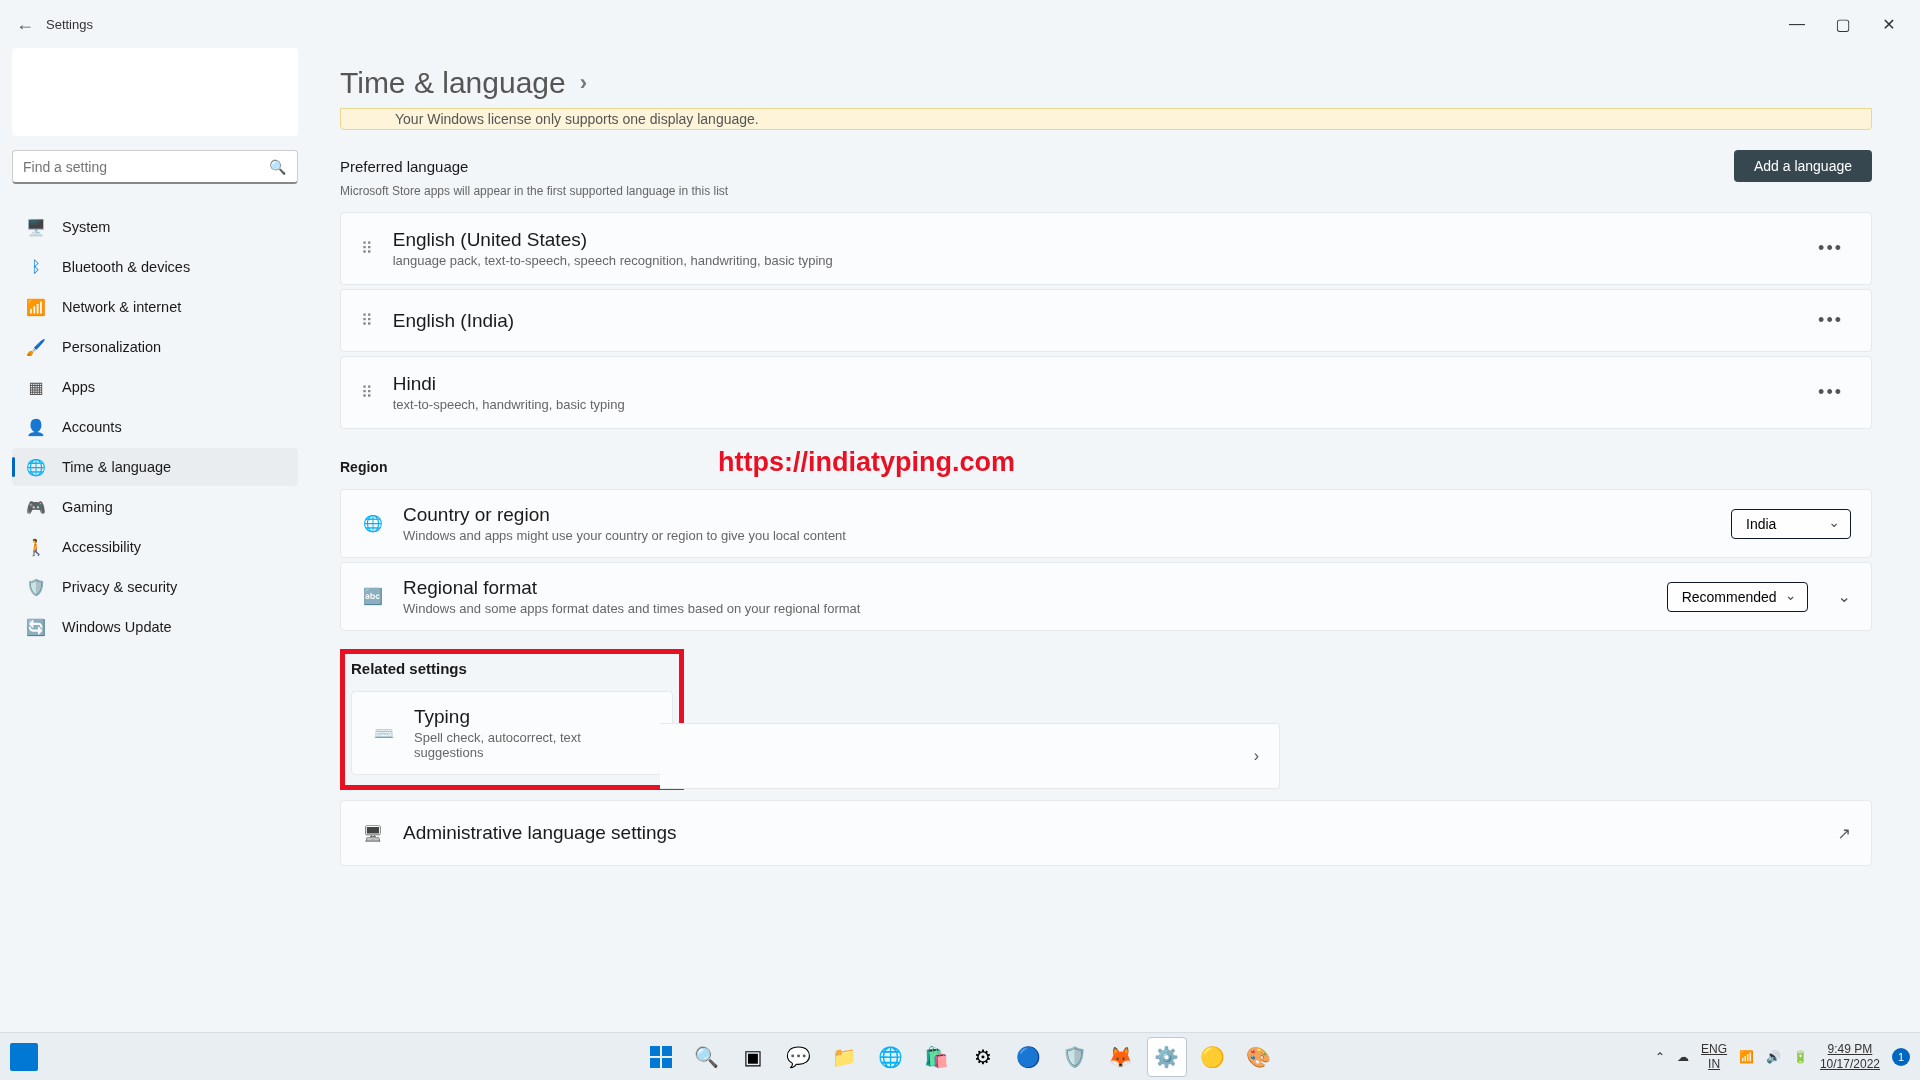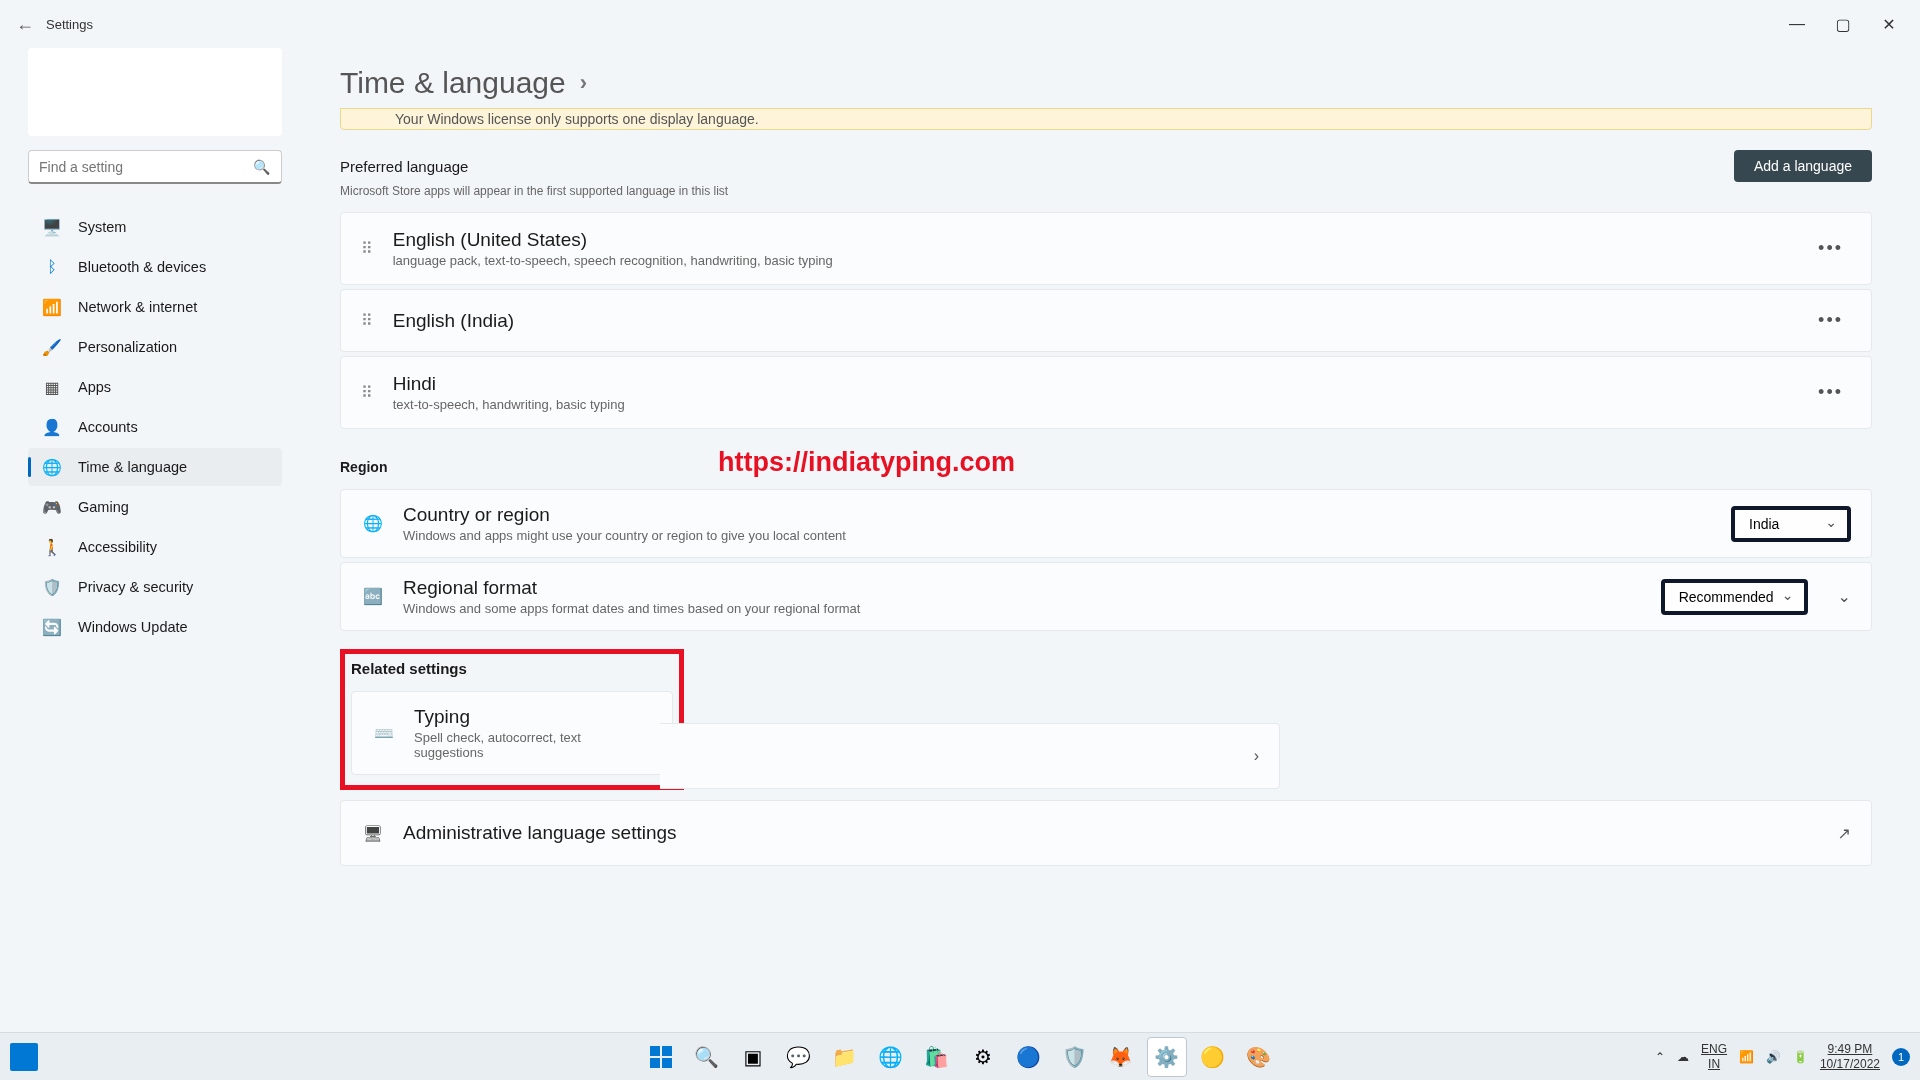--- a/index.html
+++ b/index.html
@@ -7,21 +7,21 @@
   
   .title-bar { height: 48px; display: flex; align-items: center; justify-content: space-between; padding: 0 8px 0 16px; }
   .title-left { display: flex; align-items: center; gap: 12px; }
   .back-arrow { color: #555; font-size: 18px; cursor: pointer; }
   .app-title { font-size: 13px; color: #333; }
   .window-controls { display: flex; }
   .win-btn { width: 46px; height: 32px; display: flex; align-items: center; justify-content: center; color: #333; cursor: pointer; }
   
   .container { display: flex; height: calc(100% - 48px - 48px); }
   
-  .sidebar { width: 310px; padding: 0 28px; }
+  .sidebar { width: 310px; padding: 0 12px; }
   .user-block { background: #fff; border-radius: 4px; height: 88px; margin-bottom: 14px; }
   .search-box { display: flex; align-items: center; background: #fff; border: 1px solid #ccc; border-radius: 4px; height: 34px; padding: 0 10px; margin-bottom: 24px; border-bottom: 2px solid #888; }
   .search-box input { border: none; outline: none; flex: 1; font-size: 14px; background: transparent; }
   .search-icon { color: #555; font-size: 14px; }
   
   .nav-list { list-style: none; }
   .nav-item { display: flex; align-items: center; gap: 16px; padding: 9px 14px; border-radius: 4px; cursor: pointer; margin-bottom: 2px; font-size: 14.5px; color: #1a1a1a; position: relative; }
   .nav-item.active { background: #e9edf0; }
   .nav-item.active::before { content: ""; position: absolute; left: 0; top: 9px; bottom: 9px; width: 3px; background: #0067c0; border-radius: 2px; }
   .nav-icon { width: 20px; height: 20px; display: flex; align-items: center; justify-content: center; font-size: 16px; }
@@ -44,21 +44,21 @@
   .drag-handle { color: #888; margin-right: 18px; letter-spacing: 2px; line-height: 0.7; cursor: grab; }
   .card-text { flex: 1; }
   .card-title { font-size: 19px; color: #1a1a1a; }
   .card-sub { font-size: 13px; color: #666; margin-top: 2px; }
   .card-more { color: #555; font-size: 18px; letter-spacing: 2px; cursor: pointer; padding: 4px 8px; }
   
   .section-label { font-size: 14px; font-weight: 600; margin: 30px 0 14px; color: #1a1a1a; }
   
   .region-card { background: #fbfcfd; border: 1px solid #e5e9ec; border-radius: 4px; padding: 14px 20px; display: flex; align-items: center; margin-bottom: 4px; }
   .region-icon { width: 24px; height: 24px; margin-right: 18px; color: #444; display: flex; align-items: center; justify-content: center; }
-  .dropdown-pill { border: 4px solid #0f172a; background: #fefefe; border-radius: 4px; padding: 6px 30px 6px 14px; font-size: 14px; position: relative; cursor: pointer; min-width: 120px; }
+  .dropdown-pill { border: 1px solid #0f172a; background: #fefefe; border-radius: 4px; padding: 6px 30px 6px 14px; font-size: 14px; position: relative; cursor: pointer; min-width: 120px; }
   .dropdown-pill::after { content: "⌄"; position: absolute; right: 10px; top: 4px; color: #555; font-size: 14px; }
   .expand-chev { margin-left: 30px; color: #555; font-size: 16px; cursor: pointer; }
   
   .highlight-box { border: 5px solid #e81123; padding: 6px; margin-top: 18px; width: 344px; position: relative; }
   .related-label { font-size: 15px; font-weight: 600; color: #1a1a1a; margin-bottom: 14px; }
   .typing-card { background: #fbfcfd; border: 1px solid #e5e9ec; border-radius: 4px; padding: 14px 20px; display: flex; align-items: center; width: 948px; margin-bottom: 4px; }
   .admin-card { background: #fbfcfd; border: 1px solid #e5e9ec; border-radius: 4px; padding: 20px 20px; display: flex; align-items: center; width: 948px; margin-top: 10px; margin-left: -11px; }
   .arrow-right { margin-left: auto; color: #555; font-size: 16px; }
   .ext-link-icon { margin-left: auto; color: #555; }
   

